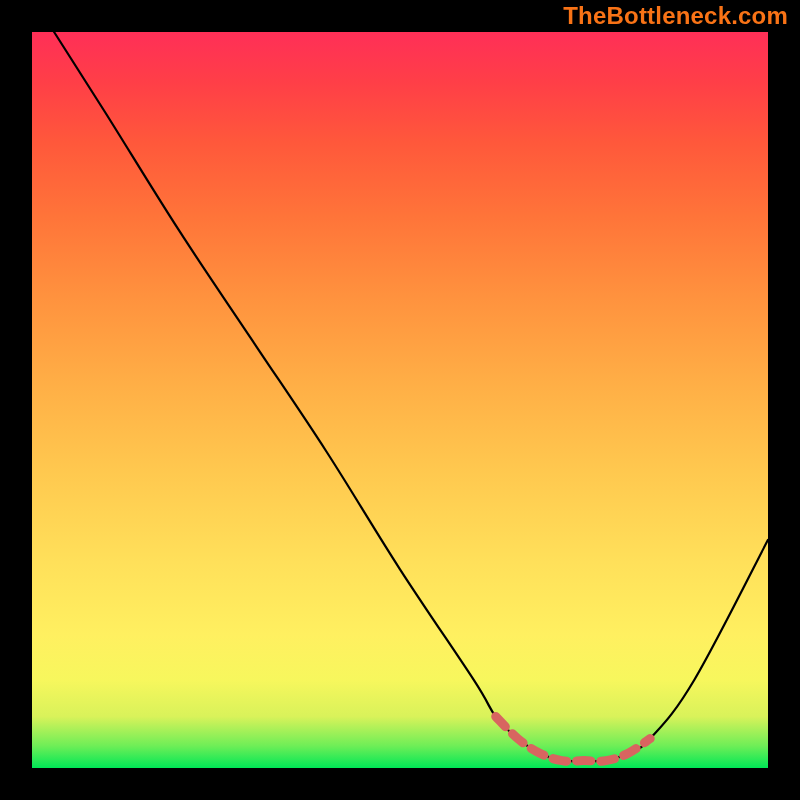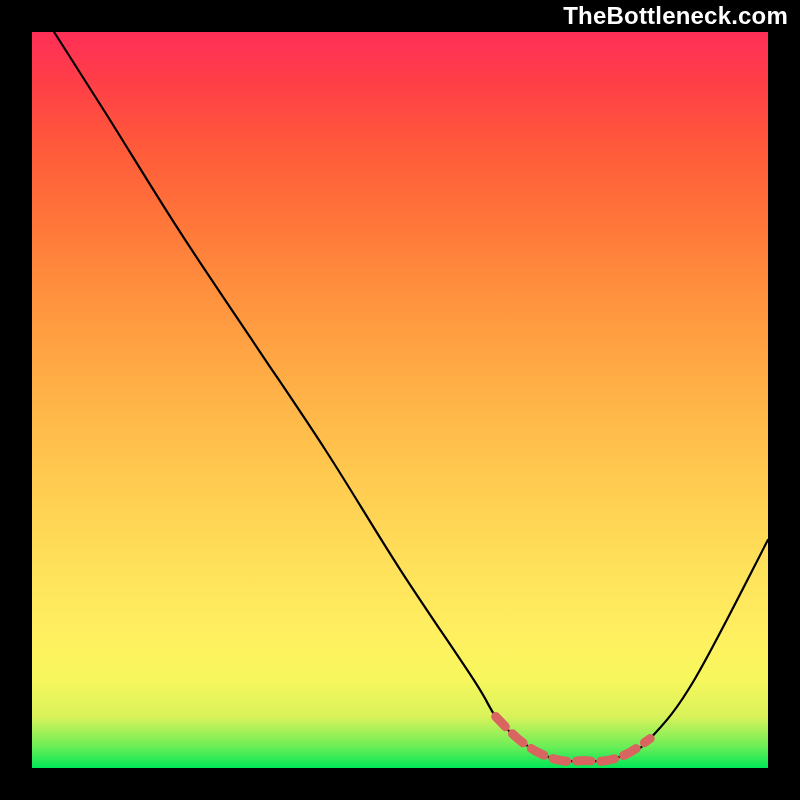--- a/index.html
+++ b/index.html
@@ -10,21 +10,21 @@
     background: #000;
     position: relative;
   }
   .watermark {
     position: absolute;
     top: 2px;
     right: 12px;
     font-family: Arial, Helvetica, sans-serif;
     font-size: 24px;
     font-weight: bold;
-    color: #ffffff;
+    color: #f97316;
     letter-spacing: 0.2px;
   }
   .plot {
     position: absolute;
     left: 32px;
     top: 32px;
     width: 736px;
     height: 736px;
     background: linear-gradient(to top,
       #00e756 0%,

